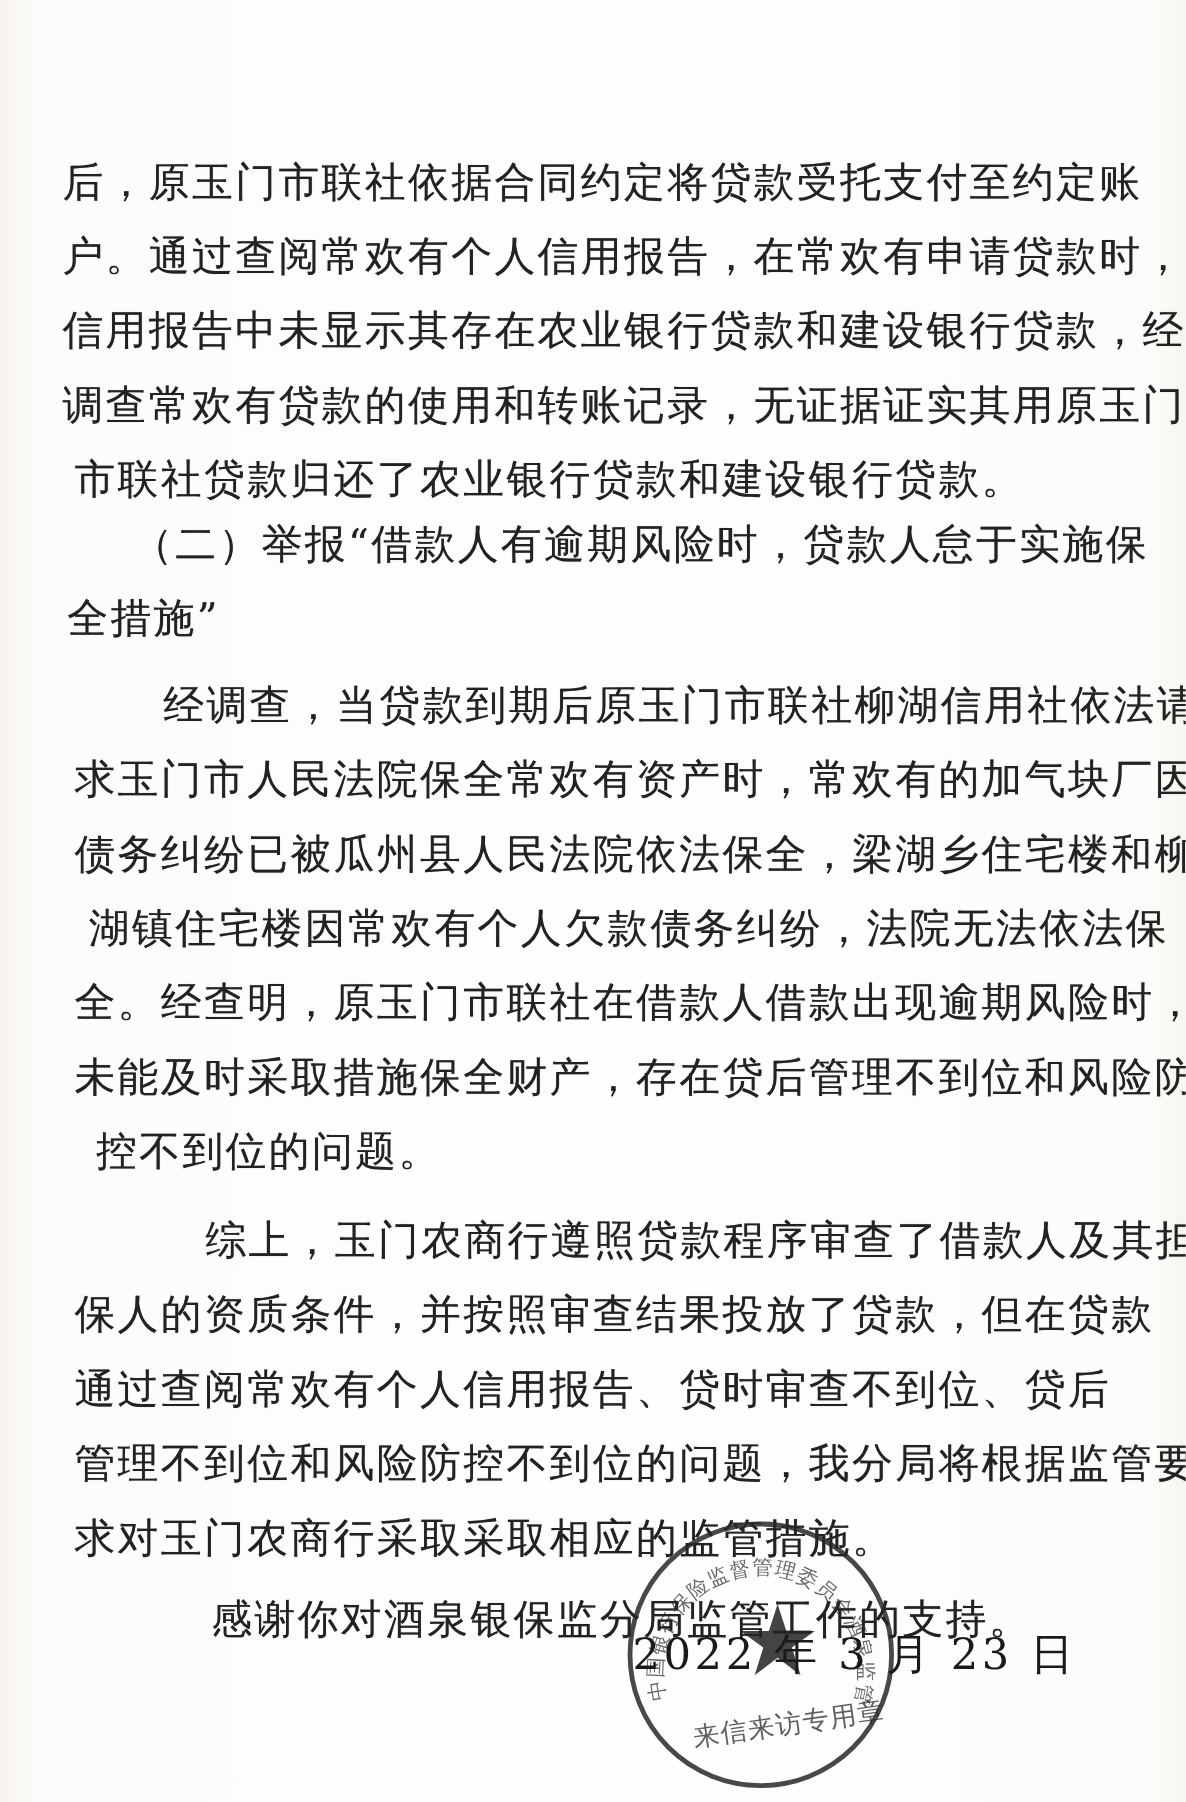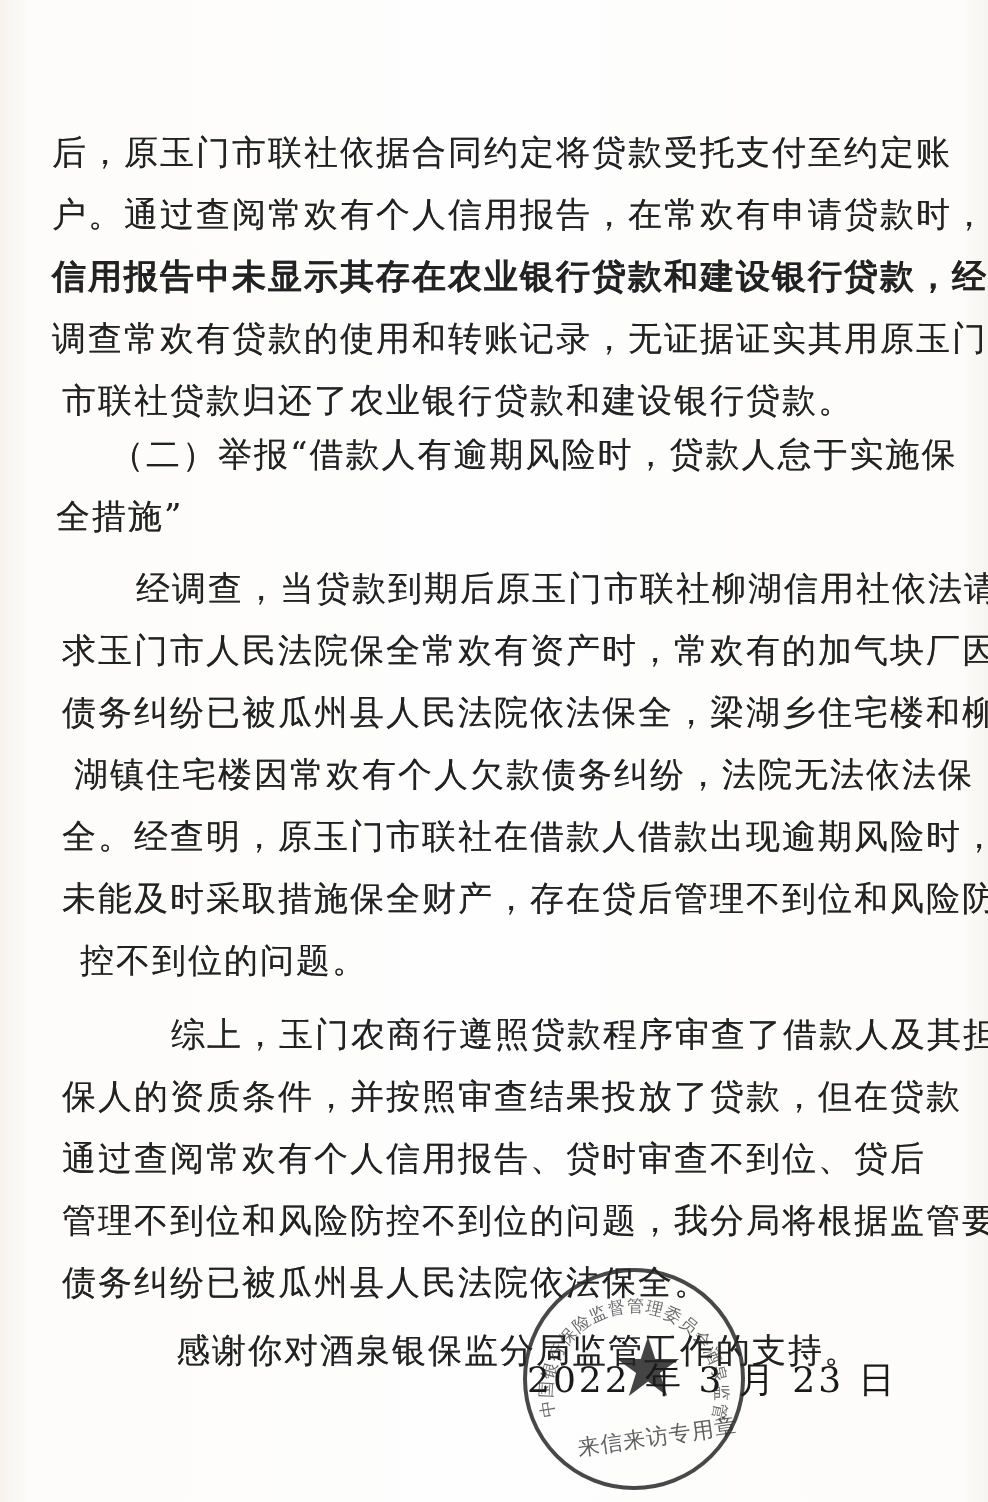--- a/index.html
+++ b/index.html
@@ -74,37 +74,37 @@
       white-space: nowrap;
     }
   </style>
 </head>
 <body>
 
 <div class="page">
 
   <div class="line" style="left:52px; top:130px;">后，原玉门市联社依据合同约定将贷款受托支付至约定账</div>
   <div class="line" style="left:52px; top:192px;">户。通过查阅常欢有个人信用报告，在常欢有申请贷款时，</div>
-  <div class="line" style="left:52px; top:254px;font-weight:bold;">信用报告中未显示其存在农业银行贷款和建设银行贷款，经</div>
+  <div class="line" style="left:52px; top:254px;">信用报告中未显示其存在农业银行贷款和建设银行贷款，经</div>
   <div class="line" style="left:52px; top:316px;">调查常欢有贷款的使用和转账记录，无证据证实其用原玉门</div>
   <div class="line" style="left:62px; top:378px;">市联社贷款归还了农业银行贷款和建设银行贷款。</div>
   <div class="line" style="left:110px; top:432px;">（二）举报“借款人有逾期风险时，贷款人怠于实施保</div>
   <div class="line" style="left:56px; top:494px;">全措施”</div>
   <div class="line" style="left:136px; top:566px;">经调查，当贷款到期后原玉门市联社柳湖信用社依法请</div>
   <div class="line" style="left:62px; top:628px;">求玉门市人民法院保全常欢有资产时，常欢有的加气块厂因</div>
   <div class="line" style="left:62px; top:690px;">债务纠纷已被瓜州县人民法院依法保全，梁湖乡住宅楼和柳</div>
   <div class="line" style="left:62px; top:752px;margin-left:12px;">湖镇住宅楼因常欢有个人欠款债务纠纷，法院无法依法保</div>
   <div class="line" style="left:62px; top:814px;">全。经查明，原玉门市联社在借款人借款出现逾期风险时，</div>
   <div class="line" style="left:62px; top:876px;">未能及时采取措施保全财产，存在贷后管理不到位和风险防</div>
   <div class="line" style="left:80px; top:938px;">控不到位的问题。</div>
   <div class="line" style="left:136px; top:1012px;margin-left:35px;">综上，玉门农商行遵照贷款程序审查了借款人及其担</div>
   <div class="line" style="left:62px; top:1074px;">保人的资质条件，并按照审查结果投放了贷款，但在贷款</div>
   <div class="line" style="left:62px; top:1136px;">通过查阅常欢有个人信用报告、贷时审查不到位、贷后</div>
   <div class="line" style="left:62px; top:1198px;">管理不到位和风险防控不到位的问题，我分局将根据监管要</div>
-  <div class="line" style="left:62px; top:1260px;">债务纠纷已被瓜州县人民法院依法保全。</div>
+  <div class="line" style="left:62px; top:1260px;">求对玉门农商行采取采取相应的监管措施。</div>
   <div class="line" style="left:136px; top:1328px;margin-left:40px;">感谢你对酒泉银保监分局监管工作的支持。</div>
 
   <div class="stamp">
     <svg class="stamp-arc" viewBox="0 0 214 214">
       <defs>
         <path id="arcPath" d="M 30 150 A 82 82 0 1 1 184 150"></path>
       </defs>
       <text font-size="17" fill="rgba(40,40,40,0.7)" letter-spacing="1">
         <textPath href="#arcPath" startOffset="2%">中国银行保险监督管理委员会酒泉监管分局</textPath>
       </text>

